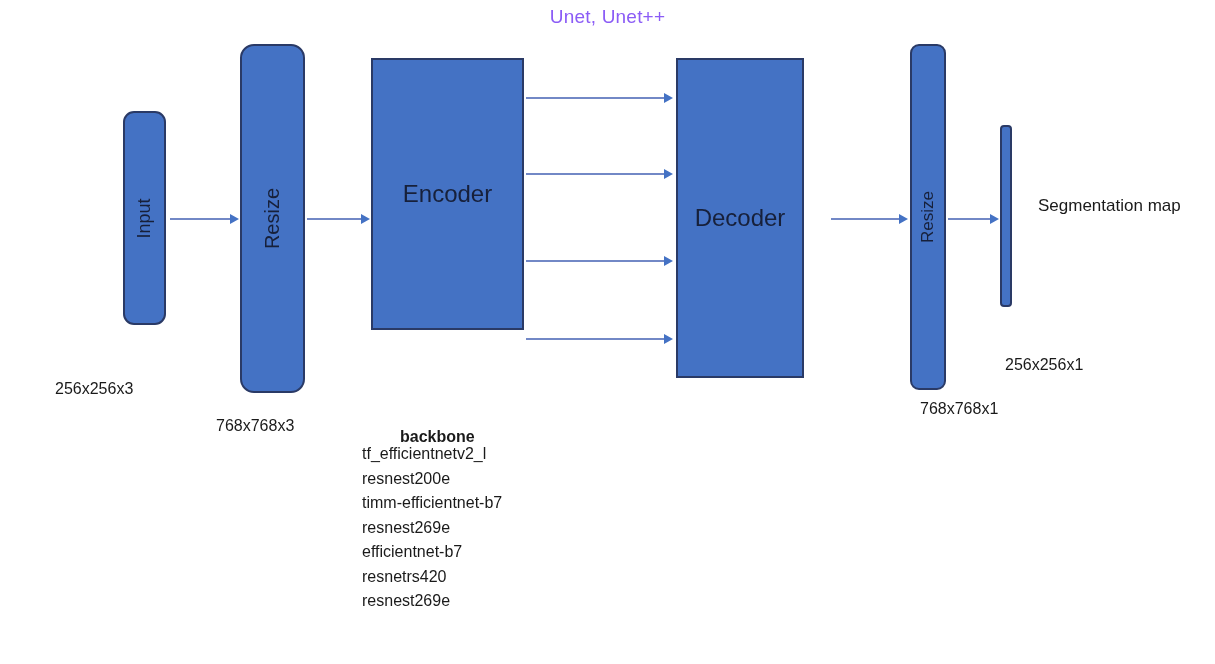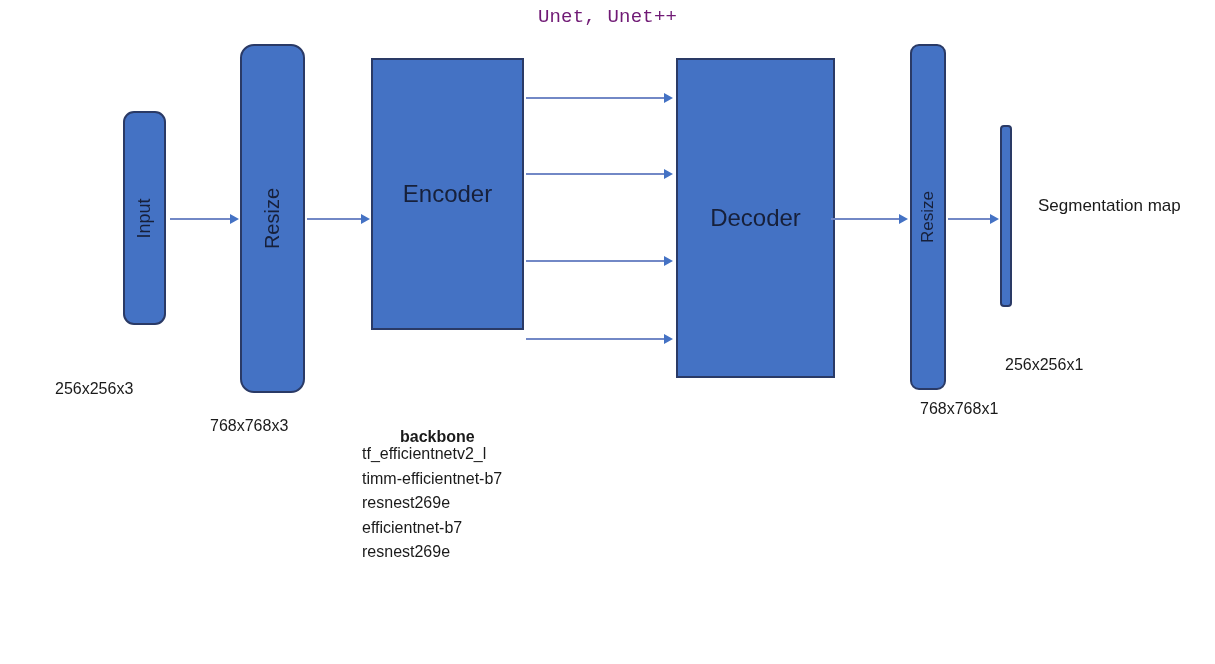--- a/index.html
+++ b/index.html
@@ -22,43 +22,42 @@
     background: var(--bg);
     overflow: hidden;
   }
 
   .title {
     position: absolute;
     left: 0; right: 0;
     top: 6px;
     text-align: center;
     font-size: 19px;
-    color: #701a75;
+    color: #8b5cf6;
     letter-spacing: 0.2px;
-    font-family: Liberation Mono, monospace;
   }
 
   .node {
     position: absolute;
     background: var(--node-fill);
     border: 2px solid var(--node-border);
     display: flex;
     align-items: center;
     justify-content: center;
     color: var(--node-text);
   }
   .vtext {
     transform: rotate(-90deg);
     white-space: nowrap;
   }
 
   .node-input   { left: 123px; top: 111px; width: 43px;  height: 214px; border-radius: 11px; font-size: 18px; }
   .node-resize-in { left: 240px; top: 44px; width: 65px; height: 349px; border-radius: 14px; font-size: 20px; }
   .node-encoder { left: 371px; top: 58px; width: 153px; height: 272px; font-size: 24px; }
-  .node-decoder { left: 676px; top: 58px; width: 159px; height: 320px; font-size: 24px; }
+  .node-decoder { left: 676px; top: 58px; width: 128px; height: 320px; font-size: 24px; }
   .node-resize-out { left: 910px; top: 44px; width: 36px; height: 346px; border-radius: 9px; font-size: 17px; }
   .node-segbar  { left: 1000px; top: 125px; width: 12px; height: 182px; border-radius: 4px; }
 
   .arrow {
     position: absolute;
     height: 1.5px;
     background: var(--arrow-line);
   }
   .arrow::after {
     content: '';
@@ -133,28 +132,30 @@
   <div class="arrow" style="left:170px; top:218px; width:60px;"></div>
   <div class="arrow" style="left:307px; top:218px; width:54px;"></div>
   <div class="arrow" style="left:526px; top:97px;  width:138px;"></div>
   <div class="arrow" style="left:526px; top:173px; width:138px;"></div>
   <div class="arrow" style="left:526px; top:260px; width:138px;"></div>
   <div class="arrow" style="left:526px; top:338px; width:138px;"></div>
   <div class="arrow" style="left:831px; top:218px; width:68px;"></div>
   <div class="arrow" style="left:948px; top:218px; width:42px;"></div>
 
   <div class="dim-label" style="left:55px;  top:380px;">256x256x3</div>
-  <div class="dim-label" style="left:210px; top:417px;">768x768x3</div>
+  <div class="dim-label" style="left:216px; top:417px;">768x768x3</div>
   <div class="dim-label" style="left:920px; top:400px;">768x768x1</div>
   <div class="dim-label" style="left:985px; top:356px;margin-left:20px;">256x256x1</div>
 
   <div class="seg-label">Segmentation map</div>
 
   <div class="backbone-heading">backbone</div>
   <div class="backbone-list">
       <div>tf_efficientnetv2_l</div>
+      <div>resnest200e</div>
       <div>timm-efficientnet-b7</div>
       <div>resnest269e</div>
       <div>efficientnet-b7</div>
+      <div>resnetrs420</div>
       <div>resnest269e</div>
     </div>
 
 </div>
 
 </body></html>

